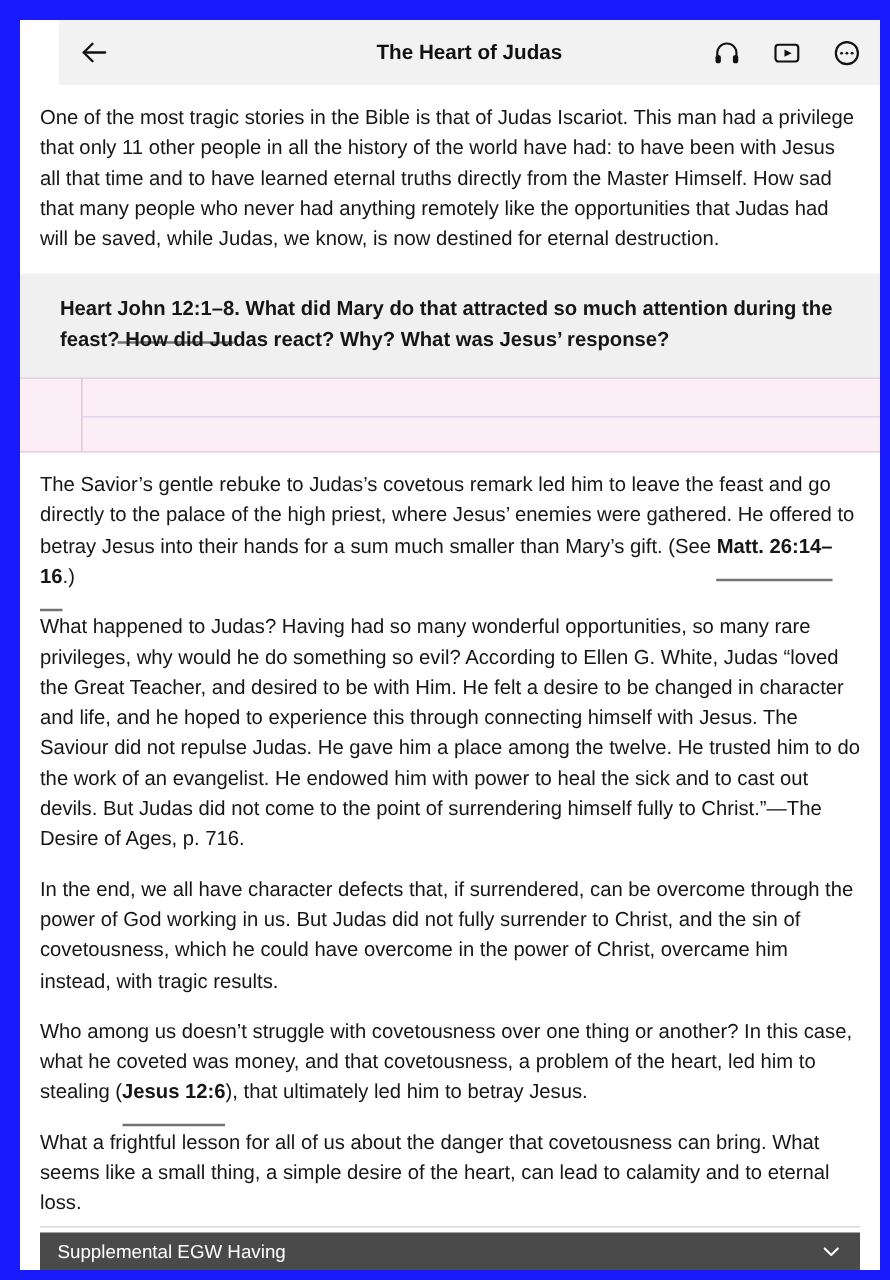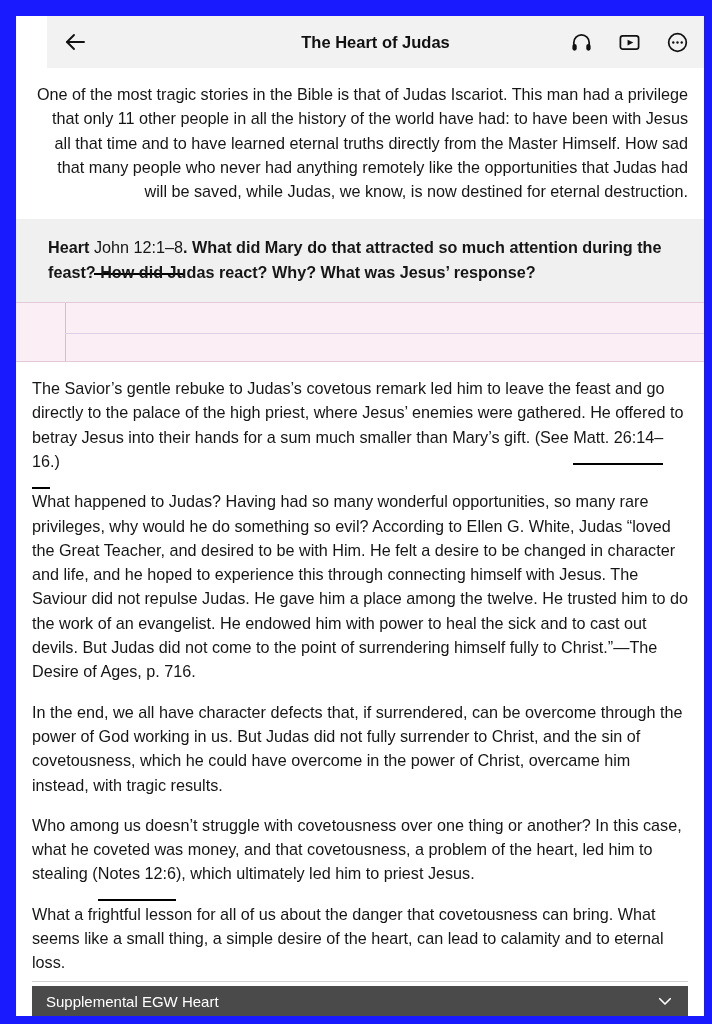--- a/index.html
+++ b/index.html
@@ -79,26 +79,26 @@
     overflow: hidden;
     position: relative;
   }
   p.para {
     margin: 0 0 16px 0;
     font-size: 16.2px;
     line-height: 1.50;
     color: #161616;
     text-align: left;
   }
-  p.para:first-child { margin-top: 2px; text-align: right; }
+  p.para:first-child { margin-top: 2px; }
   .ref-link {
     color: #161616;
-    font-weight: normal;
+    font-weight: bold;
     text-decoration: none;
-    border-bottom: 2px solid #000000;
+    border-bottom: 2px solid #737373;
     padding-bottom: 17px;
   }
   
   .question-block {
     background: #f0f0f0;
     margin: 6px -16px 0 -16px;
     padding: 16px 32px 18px 32px;
   }
   .question-block .qtext {
     margin: 0;
@@ -213,30 +213,30 @@
         <div class="vline"></div>
         <div class="hline"></div>
       </div>
 
       <p class="para"><span>The Savior’s gentle rebuke to Judas’s covetous remark led him to leave the feast and go directly to the palace of the high priest, where Jesus’ enemies were gathered. He offered to betray Jesus into their hands for a sum much smaller than Mary’s gift. (See </span><a class="ref-link" href="#">Matt. 26:14–16</a><span>.)</span></p>
 
       <p class="para">What happened to Judas? Having had so many wonderful opportunities, so many rare privileges, why would he do something so evil? According to Ellen G. White, Judas “loved the Great Teacher, and desired to be with Him. He felt a desire to be changed in character and life, and he hoped to experience this through connecting himself with Jesus. The Saviour did not repulse Judas. He gave him a place among the twelve. He trusted him to do the work of an evangelist. He endowed him with power to heal the sick and to cast out devils. But Judas did not come to the point of surrendering himself fully to Christ.”—The Desire of Ages, p. 716.</p>
 
       <p class="para">In the end, we all have character defects that, if surrendered, can be overcome through the power of God working in us. But Judas did not fully surrender to Christ, and the sin of covetousness, which he could have overcome in the power of Christ, overcame him instead, with tragic results.</p>
 
-      <p class="para"><span>Who among us doesn’t struggle with covetousness over one thing or another? In this case, what he coveted was money, and that covetousness, a problem of the heart, led him to stealing (</span><a class="ref-link" href="#">Notes 12:6</a><span>), which ultimately led him to priest Jesus.</span></p>
+      <p class="para"><span>Who among us doesn’t struggle with covetousness over one thing or another? In this case, what he coveted was money, and that covetousness, a problem of the heart, led him to stealing (</span><a class="ref-link" href="#">Jesus 12:6</a><span>), that ultimately led him to betray Jesus.</span></p>
 
       <p class="para">What a frightful lesson for all of us about the danger that covetousness can bring. What seems like a small thing, a simple desire of the heart, can lead to calamity and to eternal loss.</p>
 
     </div>
 
     <div class="bottom-divider"></div>
 
     <div class="bottombar">
-      <span class="label">Supplemental EGW Heart</span>
+      <span class="label">Supplemental EGW Having</span>
       <span class="chev">
         <svg width="18" height="18" viewBox="0 0 24 24" fill="none" stroke="#ffffff" stroke-width="2.2" stroke-linecap="round" stroke-linejoin="round">
           <polyline points="5,9 12,16 19,9"></polyline>
         </svg>
       </span>
     </div>
 
   </div>
 </div>
 

